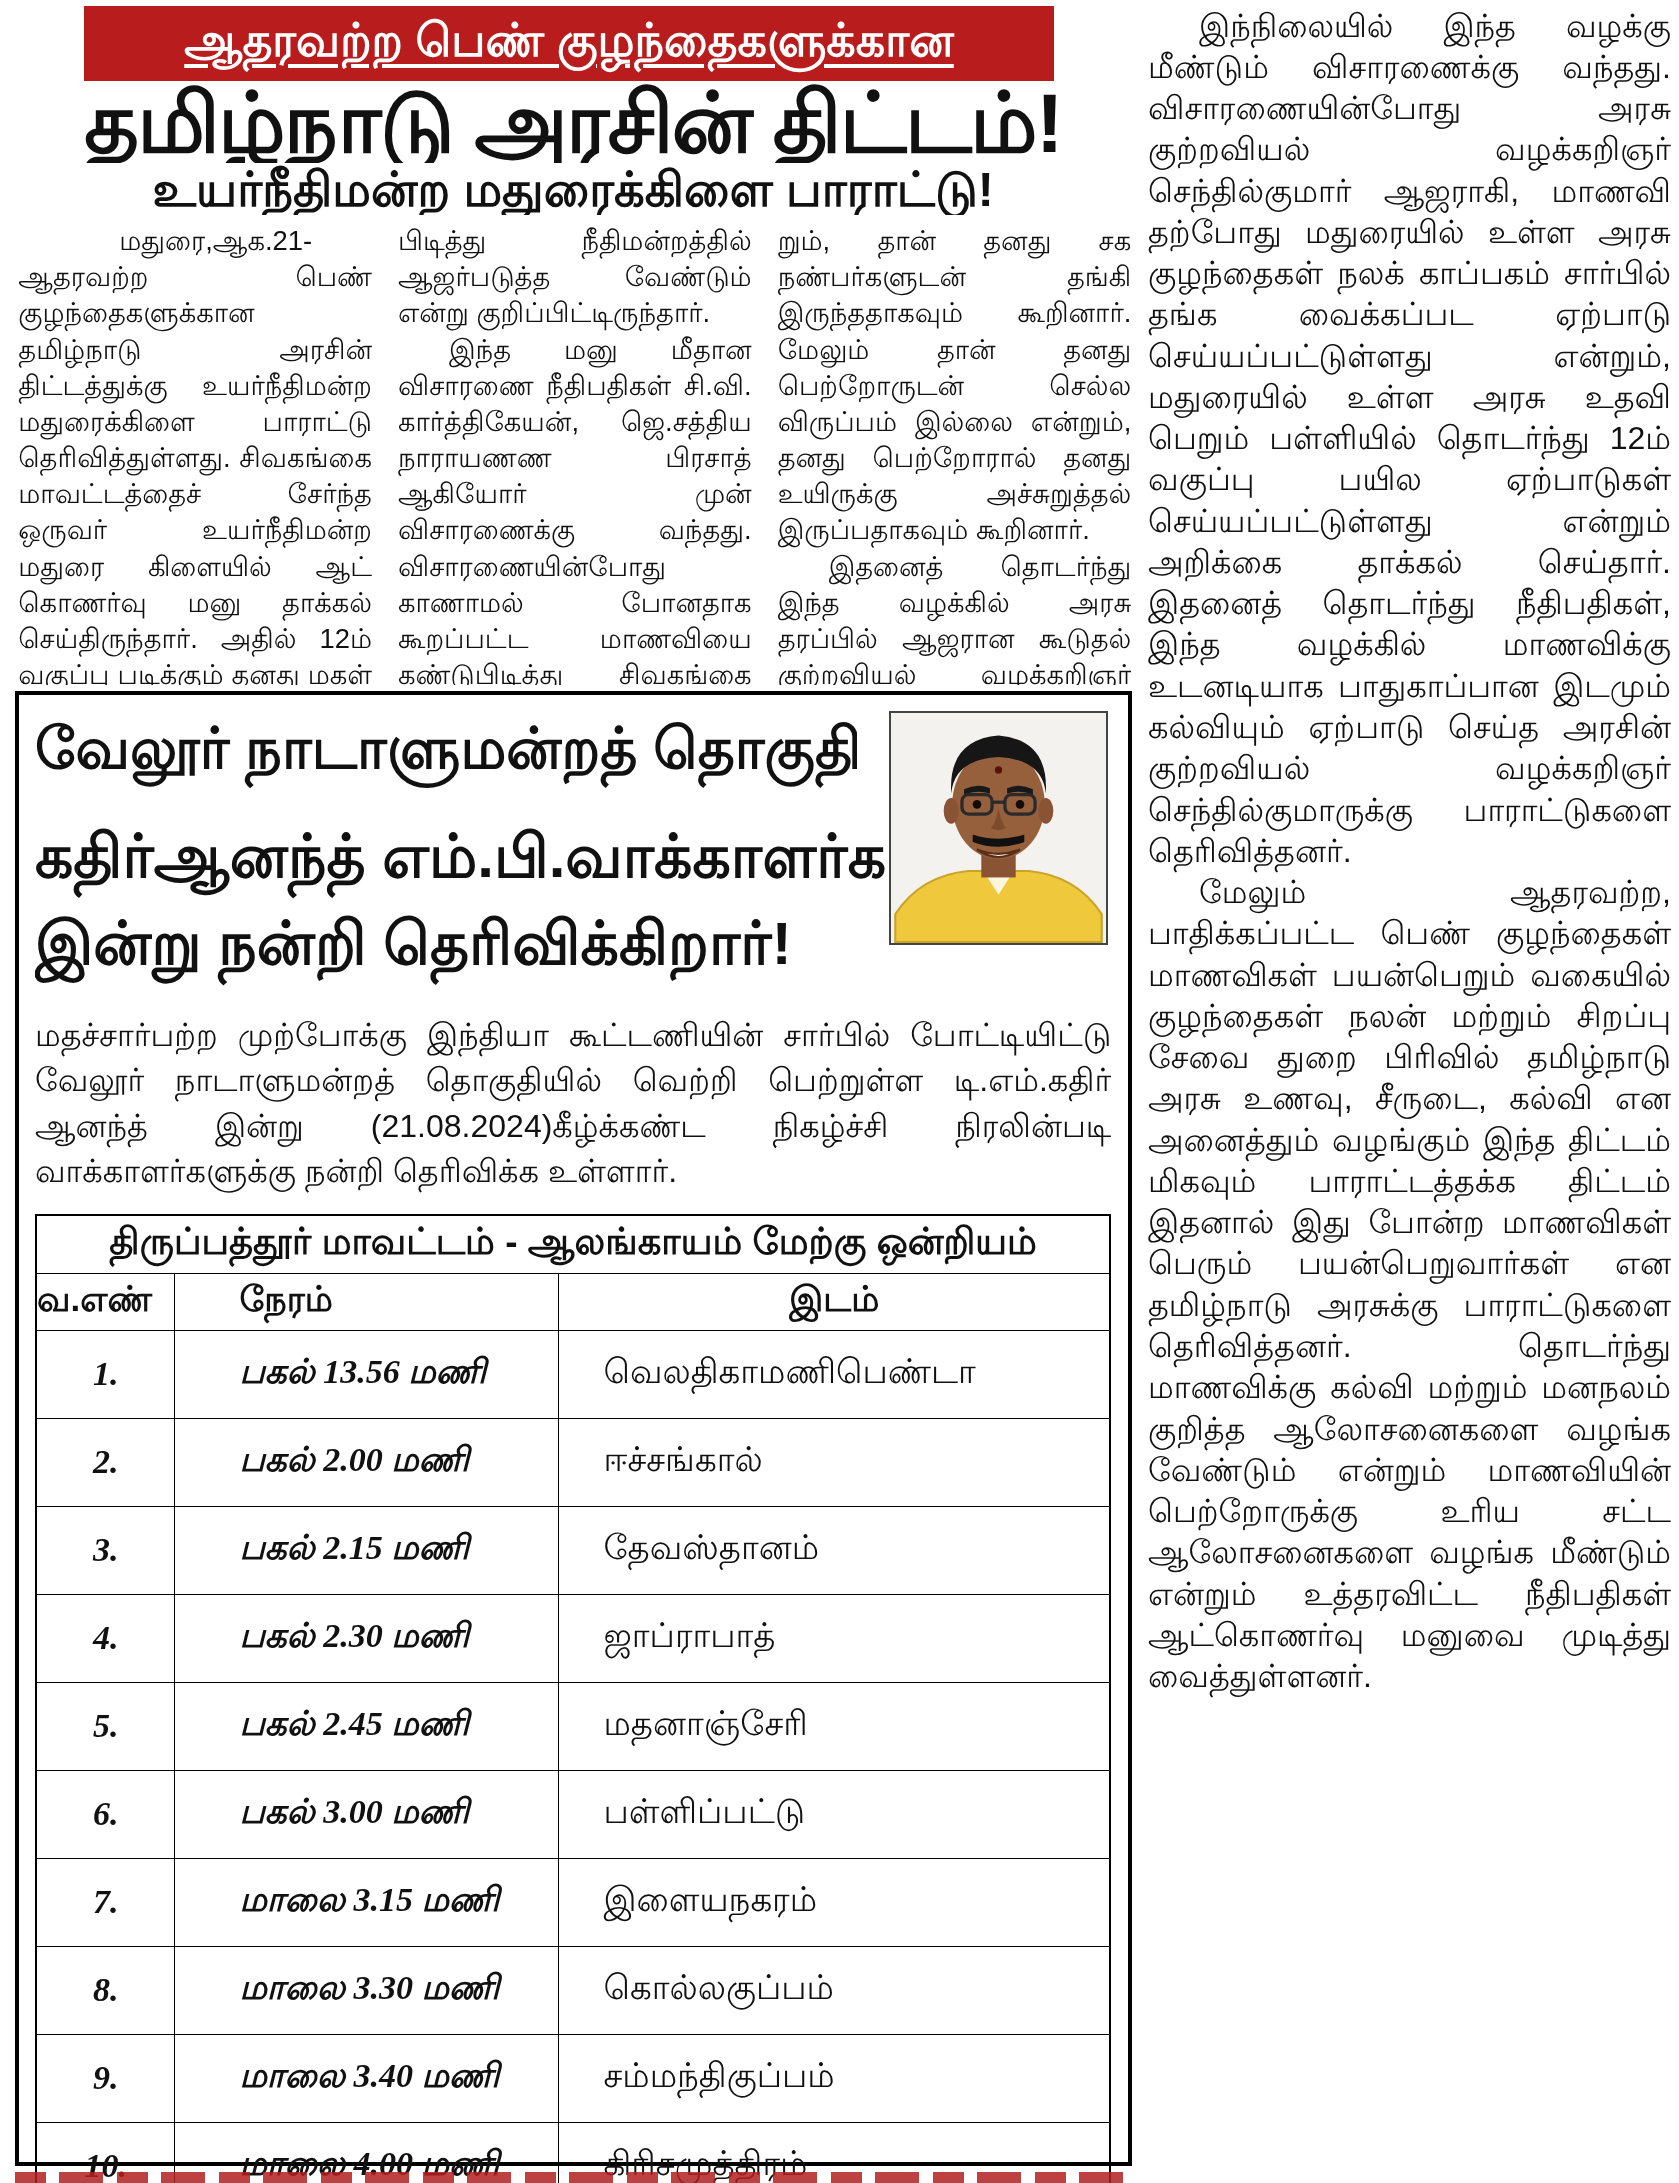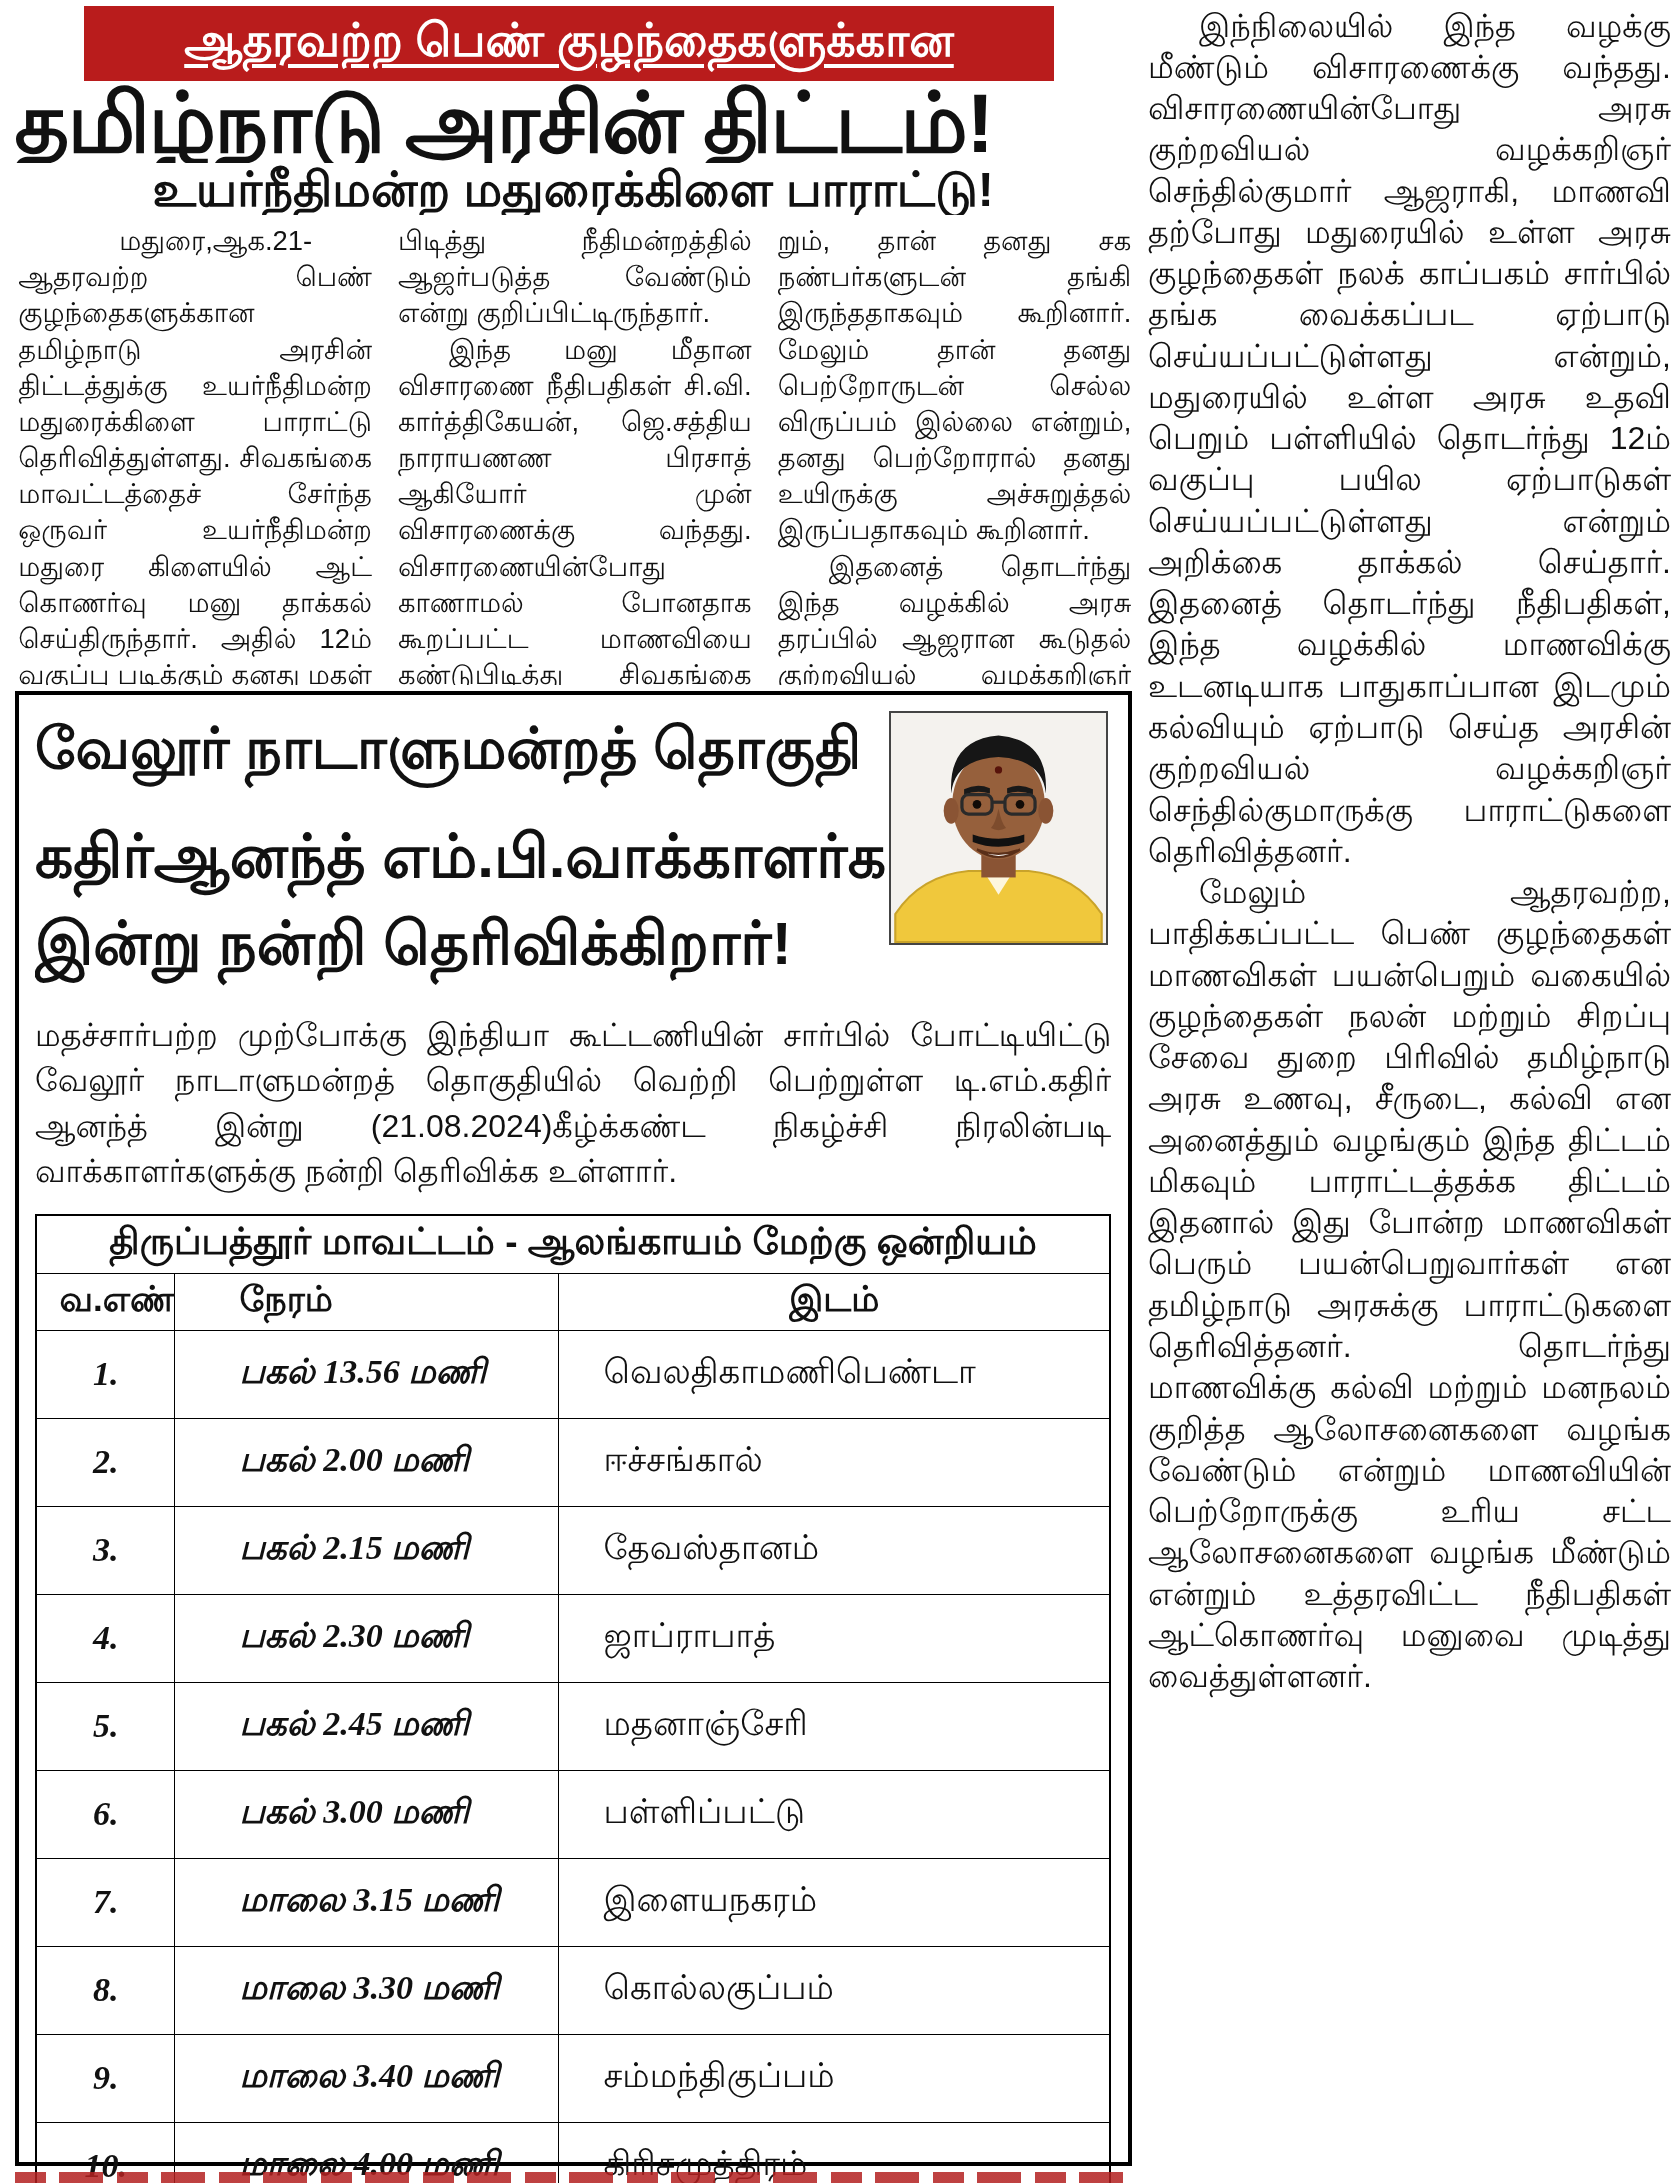--- a/index.html
+++ b/index.html
@@ -15,21 +15,21 @@
   .kicker-bar {
     position:absolute; left:84px; top:5.5px; width:970px; height:75px;
     background:#b91c1c; color:#fff;
     display:flex; align-items:center; justify-content:center;
     font-size:46px; font-weight:bold; white-space:nowrap; overflow:hidden;
   }
   .kicker-bar span { text-decoration:underline; text-underline-offset:8.2px; text-decoration-thickness:3.7px; }
   .main-title {
     position:absolute; left:14.6px; top:84px; width:1117px; height:79px;
     font-size:84px; font-weight:bold; letter-spacing:-1.8px;
-    white-space:nowrap; overflow:hidden; line-height:79px;
+    text-align:center; white-space:nowrap; overflow:hidden; line-height:79px;
   }
   .subtitle {
     position:absolute; left:14.6px; top:164px; width:1117px; height:51px;
     font-size:48px; font-weight:bold; text-align:center; white-space:nowrap; overflow:hidden; line-height:51px;
   }
 
   
   .body-columns {
     position:absolute; left:18.3px; top:223px; width:1113px; height:462px;
     display:flex; gap:26px;
@@ -76,21 +76,21 @@
   
   table.schedule {
     width:100%; border-collapse:collapse; margin-top:14.6px;
     border:2.7px solid #000;
   }
   table.schedule th, table.schedule td { border:1.8px solid #000; }
   .tbl-caption {
     font-size:37px; font-weight:bold; text-align:center; height:58px; padding:3.7px 9.1px;
   }
   .tbl-head th { font-size:35px; font-weight:bold; height:57px; }
-  .th-sno { width:139px; text-align:right; }
+  .th-sno { width:139px; text-align:left; }
   .th-time { width:384px; text-align:left; padding-left:64px; }
   .th-place { text-align:center; }
   table.schedule td { height:88px; font-size:34px; overflow:hidden; }
   td.c0 { text-align:center; font-family:"Liberation Serif", serif; font-style:italic; font-weight:bold; }
   td.c1 { padding-left:64px; font-family:"Liberation Serif", serif; font-style:italic; font-weight:bold; }
   td.c2 { padding-left:44px; }
 
   
   .bottom-strip {
     position:absolute; left:14.6px; top:2172px; width:1117px; height:12px;

